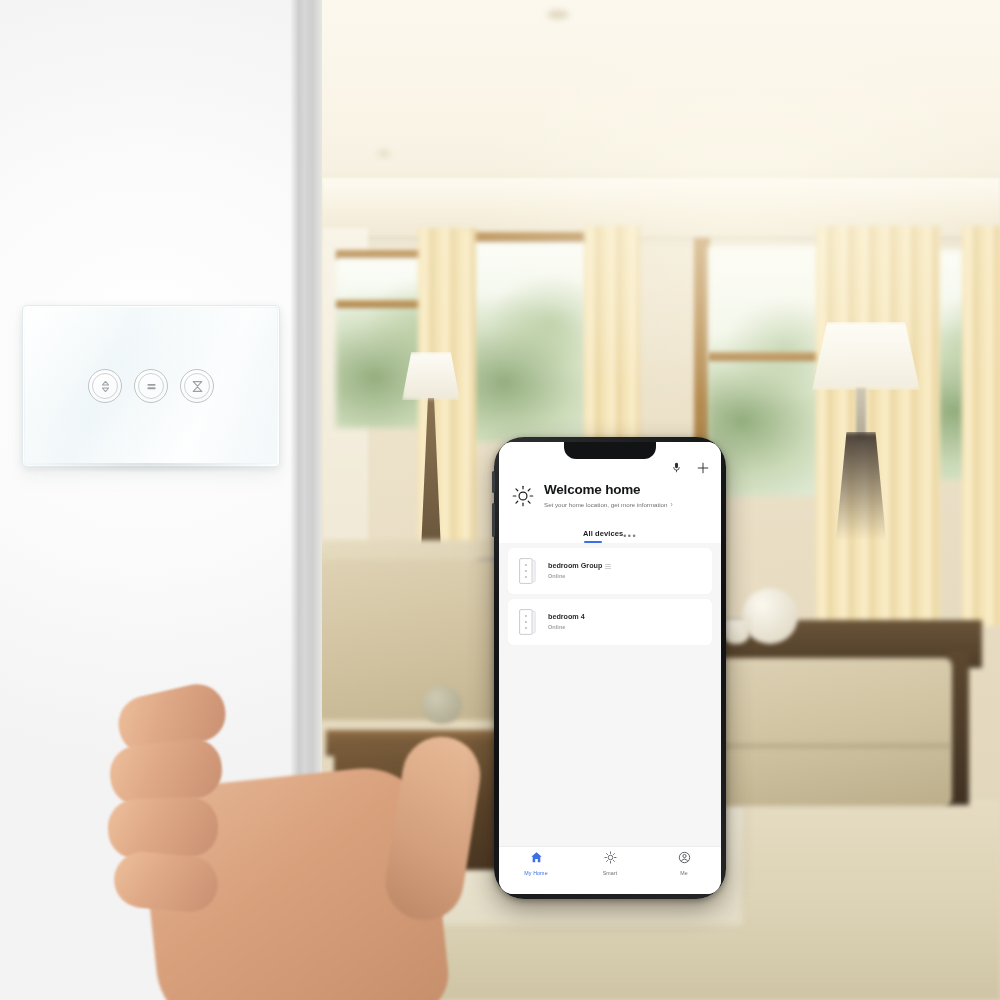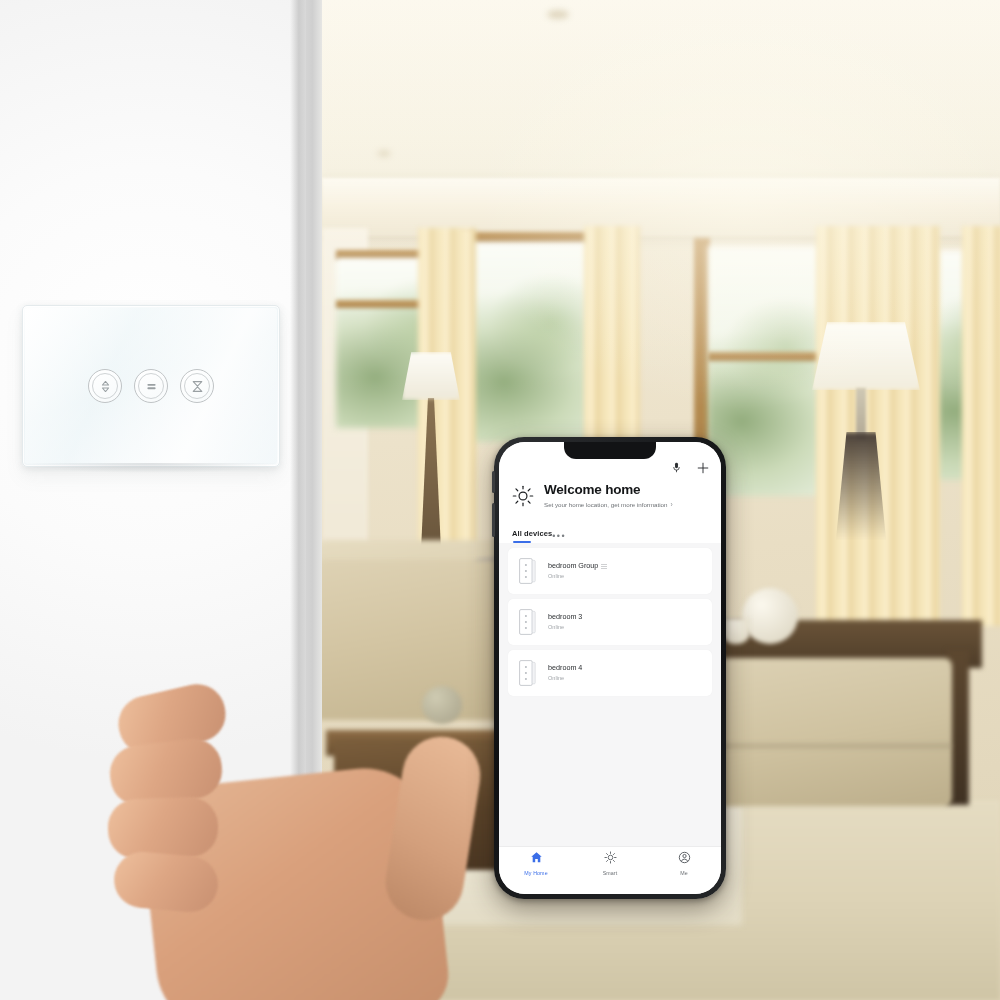--- a/index.html
+++ b/index.html
@@ -279,21 +279,21 @@
   .phone::before{
     content:""; position:absolute; left:-2px; top:34px; width:3px; height:22px;
     border-radius:2px; background:#3a3c3f;
   }
   .phone::after{
     content:""; position:absolute; left:-2px; top:66px; width:3px; height:34px;
     border-radius:2px; background:#3a3c3f;
   }
   .phone-inner{
     position:relative; width:100%; height:100%;
-    border-radius:26px; overflow:hidden;
+    border-radius:14px; overflow:hidden;
     background:#f7f7f8;
     display:flex; flex-direction:column;
   }
   .notch{
     position:absolute; left:50%; transform:translateX(-50%); top:0;
     width:92px; height:17px; background:#121315;
     border-radius:0 0 12px 12px; z-index:20;
   }
 
   .app-top{
@@ -314,33 +314,33 @@
     line-height:1.15; margin-bottom:3px;
   }
   .welcome-sub{
     font-size:6.2px; color:#6d7175; line-height:1.2;
     display:flex; align-items:center; gap:3px; white-space:nowrap;
   }
   .chev{ font-size:6.5px; color:#8b8f93; }
 
   .tabs-bar{
     background:#ffffff; padding:4px 13px 0 13px;
-    display:flex; align-items:center; justify-content:flex-start;
+    display:flex; align-items:center; justify-content:center;
   }
   .tab-label{
     font-size:7.5px; font-weight:bold; color:#1c1e20; letter-spacing:.1px;
   }
   .tab-underline{
     width:18px; height:2px; background:#3b6ee8; border-radius:2px;
     margin-top:3px; margin-left:1px;
   }
   .dots{ letter-spacing:1.4px; font-size:9px; color:#7c8084; line-height:1; cursor:pointer; }
 
   .device-list{
-    flex:1 1 auto; background:#f6f6f7; padding:5px 9px 0 9px; overflow:hidden;
+    flex:1 1 auto; background:#f6f6f7; padding:5px 9px 0 9px; overflow:hidden;font-weight:bold;
   }
   .device-card{
     background:#ffffff; border-radius:5px; margin-bottom:5px;
     height:46px; display:flex; align-items:center; padding:0 9px;
     box-shadow:0 0 1px rgba(0,0,0,.07);
   }
   .dev-icon{
     flex:0 0 auto; width:22px; height:30px; position:relative;
     display:flex; align-items:center; justify-content:center;
   }
@@ -529,37 +529,20 @@
               <span class="group-glyph">
                   <i></i>
                   <i></i>
                   <i></i>
                 </span>
             </div>
             <div class="dev-status">Online</div>
           </div>
         </div>
 
-        <div class="device-card">
-          <div class="dev-icon">
-            <svg width="20" height="28" viewBox="0 0 20 28">
-              <rect x="1.6" y="1.6" width="12.6" height="24.8" rx="1.4" fill="#fff" stroke="#c9ccd0" stroke-width="1"></rect>
-              <rect x="14.2" y="3.4" width="3" height="21.4" rx="1" fill="#f2f3f5" stroke="#d6d9dc" stroke-width=".7"></rect>
-              <circle cx="7.9" cy="8" r="1.05" fill="#b9bdc2"></circle>
-              <circle cx="7.9" cy="14" r="1.05" fill="#b9bdc2"></circle>
-              <circle cx="7.9" cy="20" r="1.05" fill="#b9bdc2"></circle>
-            </svg>
-          </div>
-          <div class="dev-meta">
-            <div class="dev-name">
-              <span>bedroom 3</span>
-            </div>
-            <div class="dev-status">Online</div>
-          </div>
-        </div>
 
         <div class="device-card">
           <div class="dev-icon">
             <svg width="20" height="28" viewBox="0 0 20 28">
               <rect x="1.6" y="1.6" width="12.6" height="24.8" rx="1.4" fill="#fff" stroke="#c9ccd0" stroke-width="1"></rect>
               <rect x="14.2" y="3.4" width="3" height="21.4" rx="1" fill="#f2f3f5" stroke="#d6d9dc" stroke-width=".7"></rect>
               <circle cx="7.9" cy="8" r="1.05" fill="#b9bdc2"></circle>
               <circle cx="7.9" cy="14" r="1.05" fill="#b9bdc2"></circle>
               <circle cx="7.9" cy="20" r="1.05" fill="#b9bdc2"></circle>
             </svg>

